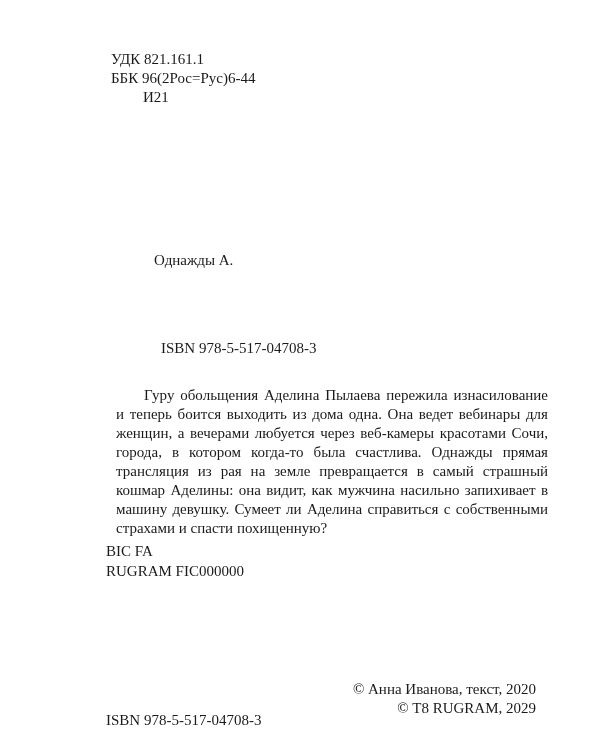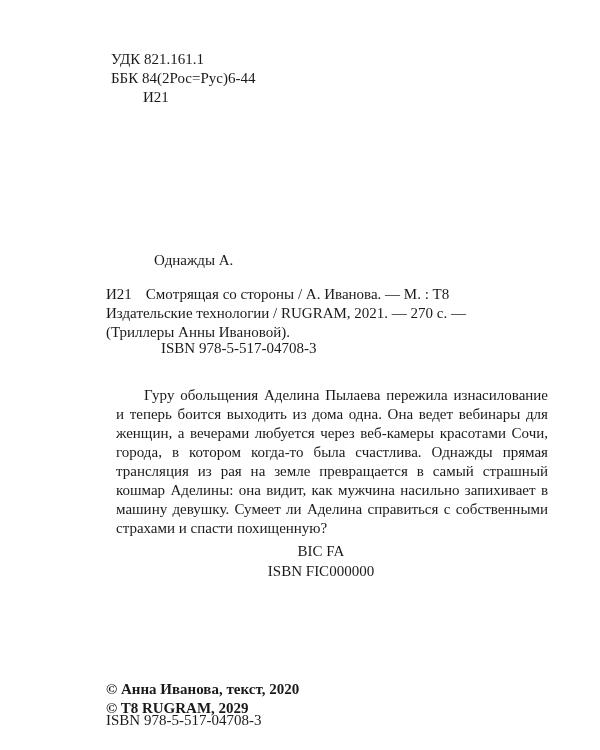--- a/index.html
+++ b/index.html
@@ -37,58 +37,55 @@
     left: 95px;
     width: 432px;
     text-align: justify;
     text-indent: 28px;
   }
 
   .codes {
     top: 541px;
     left: 85px;
     width: 430px;
-    text-align: center;
+    text-align: left;
   }
   .codes div { line-height: 20px; }
 
   .copyrights {
     top: 680px;
     left: 85px;
     width: 430px;
-    font-weight: bold;
+    text-align: right;
   }
   .copyrights div { line-height: 19px; }
 
   .isbn-bottom { top: 711px; left: 85px; }
 </style>
 </head>
 <body>
 
 <div class="page">
 
   <div class="block udk-block">
     <div>УДК 821.161.1</div>
-    <div>ББК 84(2Рос=Рус)6-44</div>
+    <div>ББК 96(2Рос=Рус)6-44</div>
     <div class="udk-code-line">И21</div>
   </div>
 
   <div class="block author-line">Однажды А.</div>
 
-  <p class="block bib">
-    <span class="bib-code">И21</span><span>Смотрящая со стороны / А. Иванова. — М. : Т8 Издательские технологии / RUGRAM, 2021. — 270 с. — (Триллеры Анны Ивановой).</span>
-  </p>
 
   <div class="block isbn-line">ISBN 978-5-517-04708-3</div>
 
   <p class="block annotation">Гуру обольщения Аделина Пылаева пережила изнасилование и теперь боится выходить из дома одна. Она ведет вебинары для женщин, а вечерами любуется через веб-камеры красотами Сочи, города, в котором когда-то была счастлива. Однажды прямая трансляция из рая на земле превращается в самый страшный кошмар Аделины: она видит, как мужчина насильно запихивает в машину девушку. Сумеет ли Аделина справиться с собственными страхами и спасти похищенную?</p>
 
   <div class="block codes">
     <div>BIC FA</div>
-    <div>ISBN FIC000000</div>
+    <div>RUGRAM FIC000000</div>
   </div>
 
   <div class="block copyrights">
     <div>© Анна Иванова, текст, 2020</div>
     <div>© T8 RUGRAM, 2029</div>
   </div>
 
   <div class="block isbn-bottom">ISBN 978-5-517-04708-3</div>
 
 </div>

